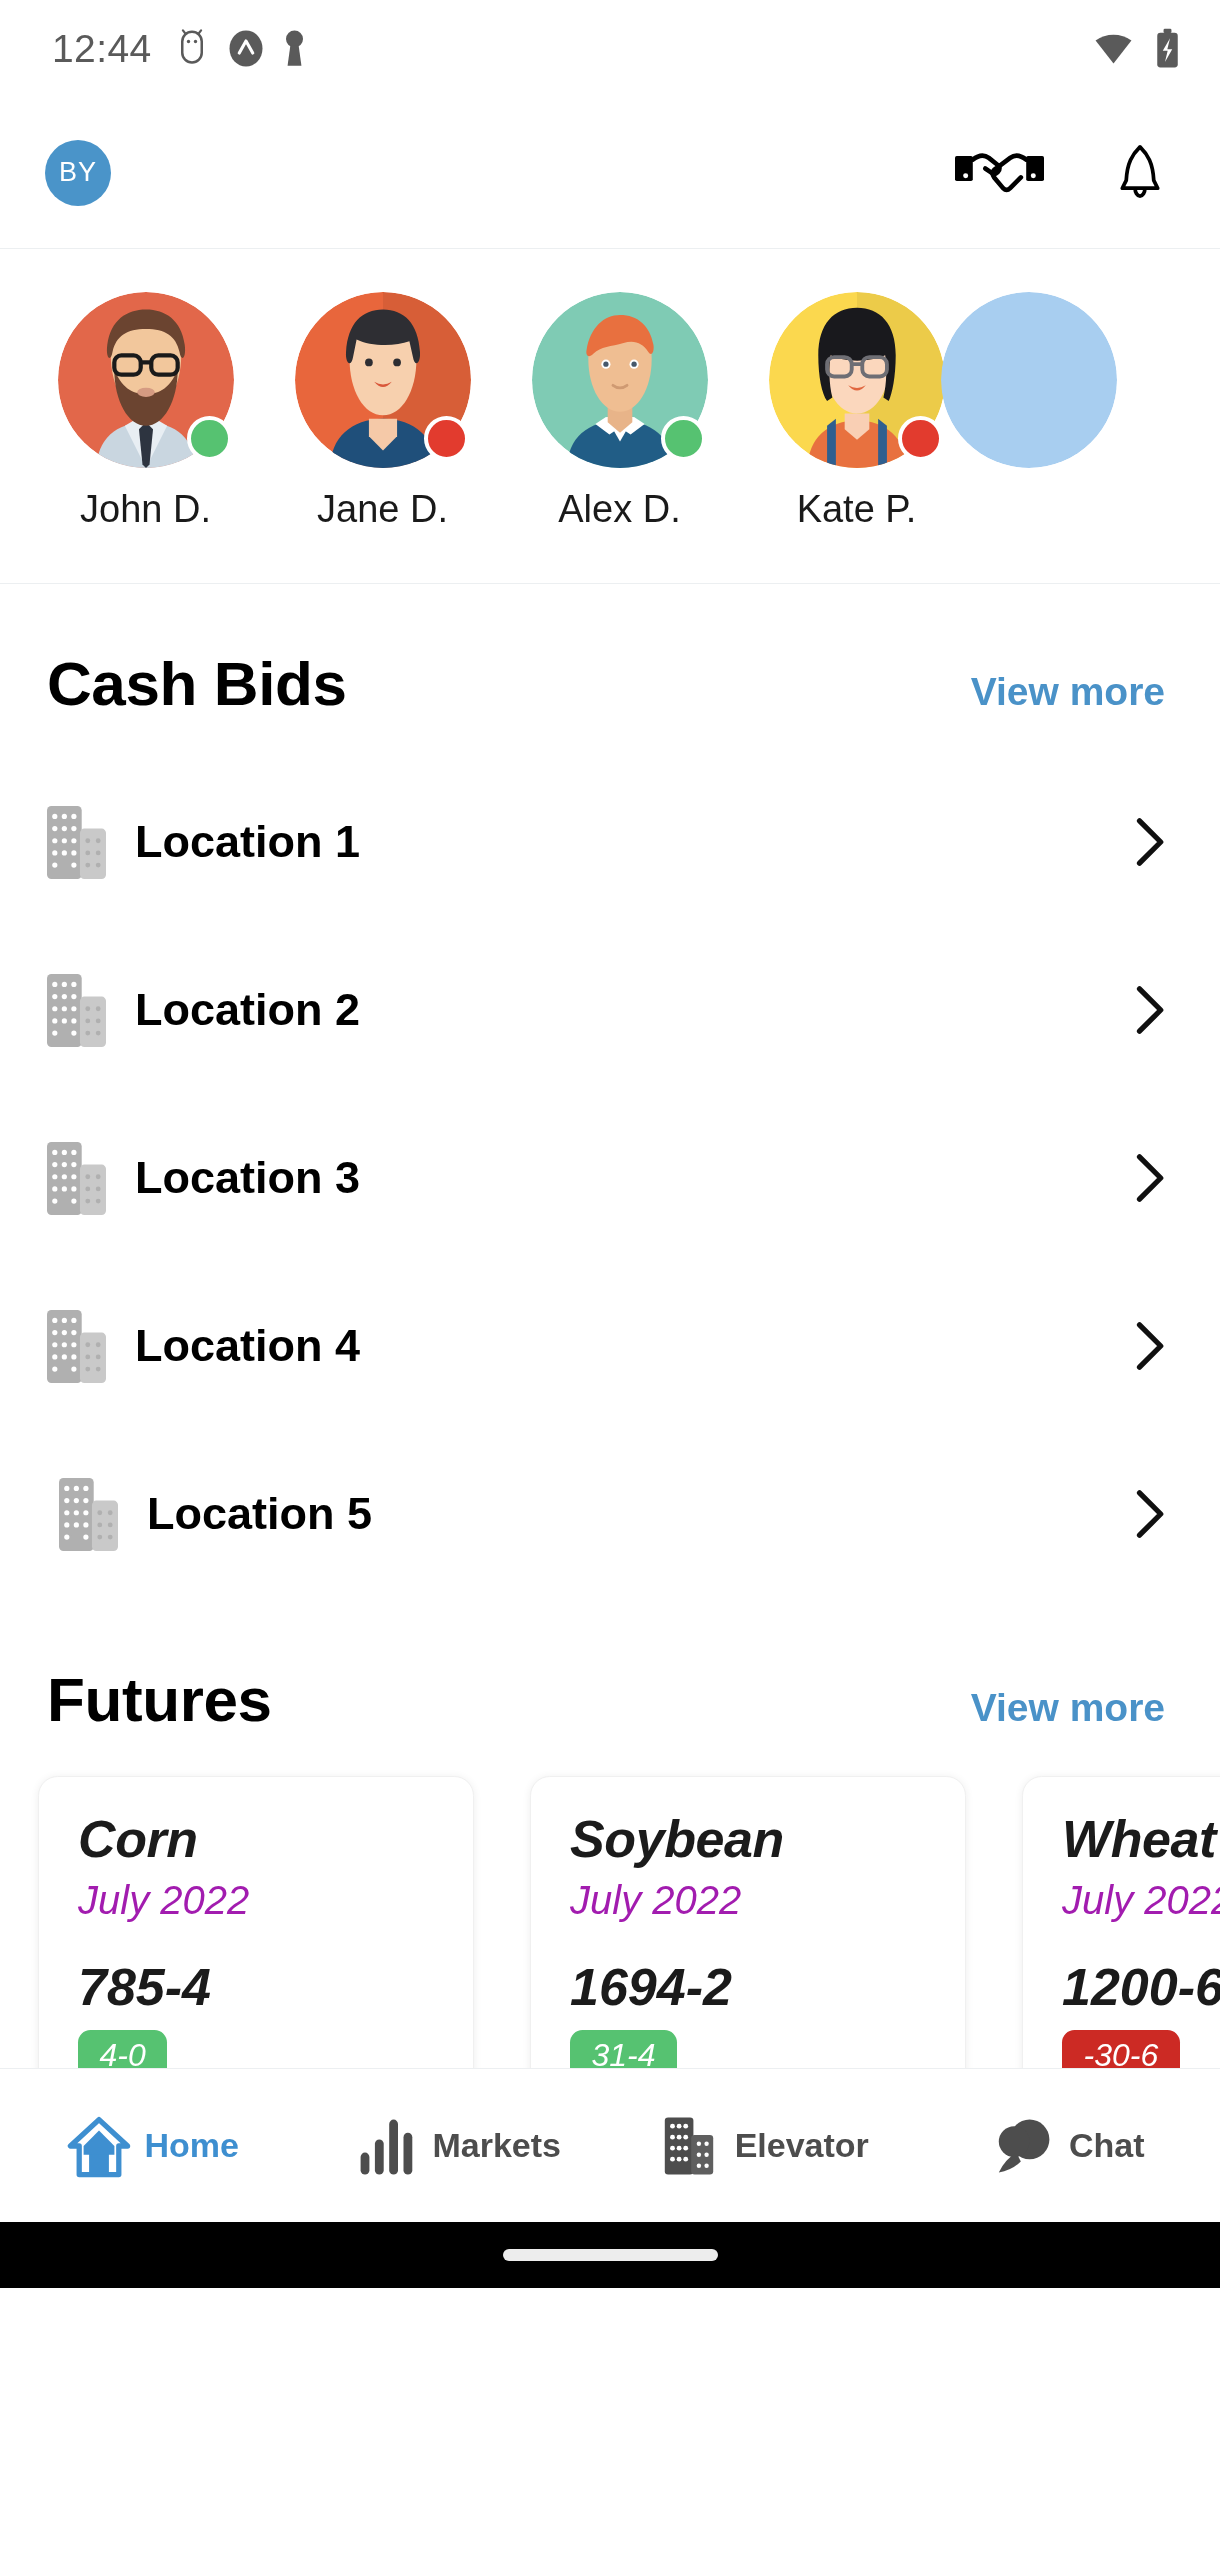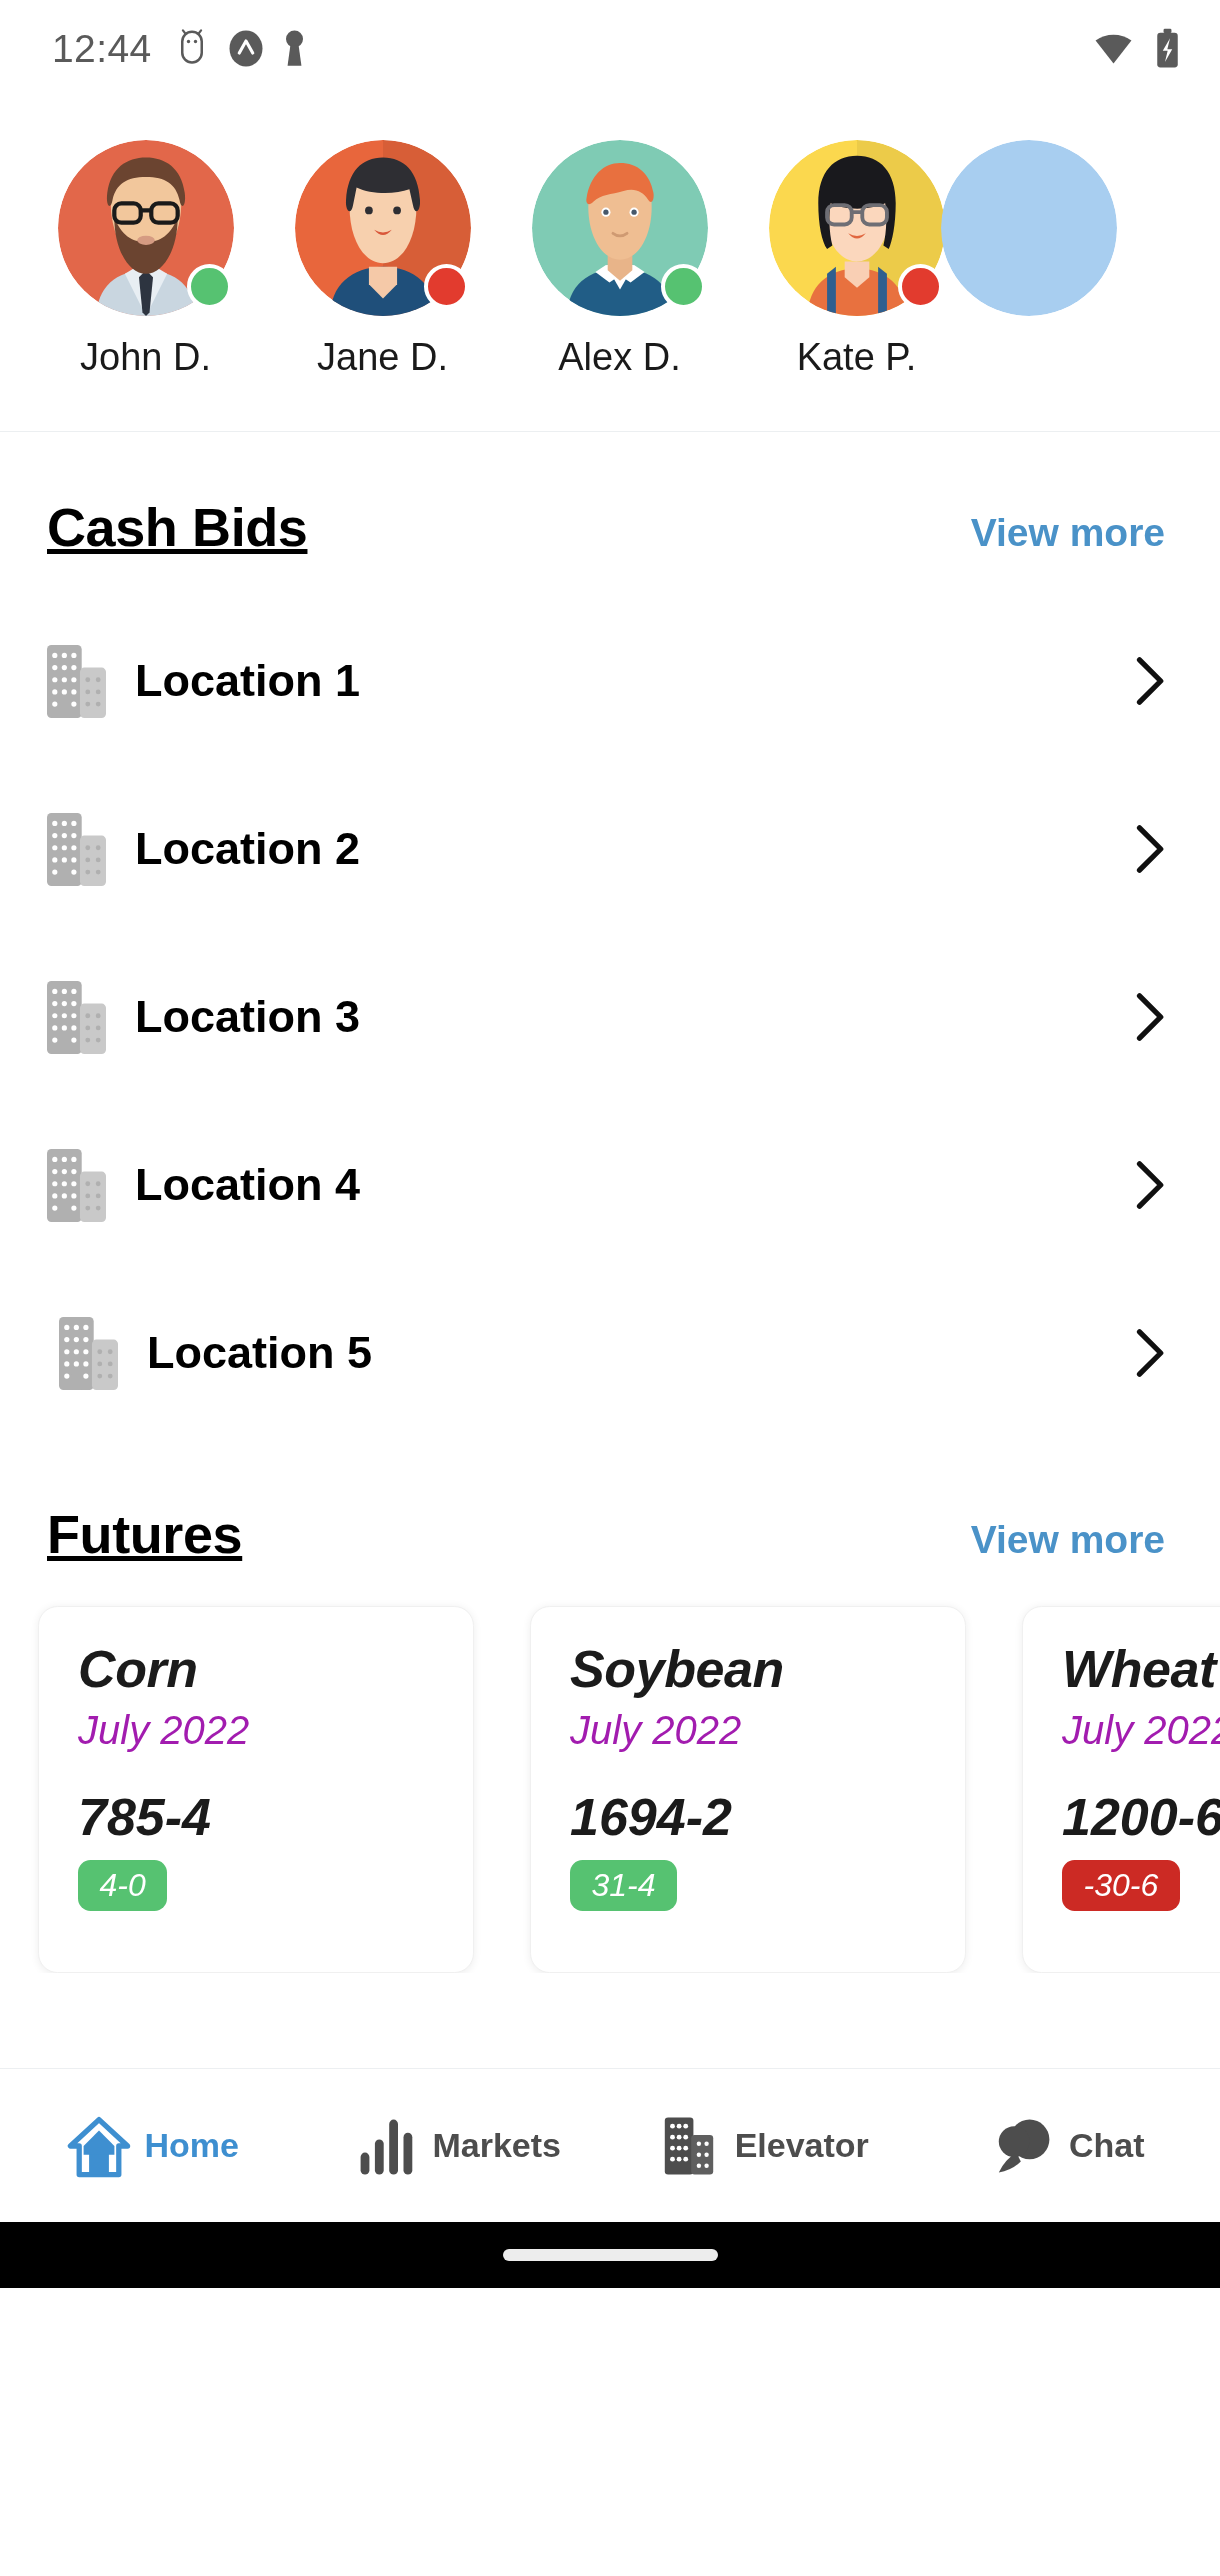--- a/index.html
+++ b/index.html
@@ -162,25 +162,24 @@
     background: #ffffff;
     overflow: hidden;
     position: relative;
   }
   .section-head {
     display: flex;
     align-items: baseline;
     padding: 0 55px 0 47px;
   }
   .section-title {
-    font-size: 54px;
+    font-size: 62px;
     font-weight: bold;
     color: #000000;
     letter-spacing: -0.4px;
-    text-decoration: underline;
   }
   .view-more {
     margin-left: auto;
     font-size: 39px;
     color: #4a92c8;
     font-weight: bold;
   }
 
   
   .bid-list { padding: 0 0 0 0; margin-top: 39px; }
@@ -313,20 +312,39 @@
         <path d="M1.5 4 a18 18 0 0 1 21 0 L12 17.5 z" fill="#5a5a5a"></path>
       </svg>
       <svg class="si" width="27" height="41" viewBox="0 0 16 26">
         <rect x="5.5" y="0.5" width="5" height="2.6" rx="0.8" fill="#5a5a5a"></rect>
         <rect x="1.5" y="3" width="13" height="22" rx="2" fill="#5a5a5a"></rect>
         <path d="M9.6 6.5 L5 14.4 h3.1 L6.4 21.5 L11 13.4 H7.9 z" fill="#ffffff"></path>
       </svg>
     </div>
   </div>
 
+  <div class="appbar">
+    <div class="avatar-badge">
+      <span>BY</span>
+    </div>
+    <div class="appbar-actions">
+      <svg width="89" height="52" viewBox="0 0 50 29">
+        <rect x="0" y="5" width="10" height="14" rx="1" fill="#000"></rect>
+        <rect x="40" y="5" width="10" height="14" rx="1" fill="#000"></rect>
+        <path d="M10 7 q5 -4 9 -1 l5 4 q2 2 0 4 q-2 2 -4 0 l-3 -2" fill="none" stroke="#000" stroke-width="2.6" stroke-linejoin="round" stroke-linecap="round"></path>
+        <path d="M40 7 q-5 -4 -9 -1 l-8 6 q-3 2 -1 5 l5 6 q2 2 4 0 l6 -6" fill="none" stroke="#000" stroke-width="2.6" stroke-linejoin="round" stroke-linecap="round"></path>
+        <circle cx="6" cy="16" r="1.4" fill="#fff"></circle>
+        <circle cx="44" cy="16" r="1.4" fill="#fff"></circle>
+      </svg>
+      <svg width="52" height="59" viewBox="0 0 26 30">
+        <path d="M13 2 C9 6 6.5 10 6 19 L4 23 h18 l-2 -4 c-0.5 -9 -3 -13 -7 -17 z" fill="none" stroke="#000" stroke-width="1.9" stroke-linejoin="round"></path>
+        <path d="M10.5 23 a2.5 4 0 0 0 5 0" fill="none" stroke="#000" stroke-width="1.9"></path>
+      </svg>
+    </div>
+  </div>
 
   <div class="contacts">
 
 
     <div class="contact">
       <div class="contact-av-wrap">
         <svg class="contact-av" viewBox="0 0 100 100">
           <circle cx="50" cy="50" r="50" fill="#e2674a"></circle>
           <path d="M22 100 c0 -16 11 -26 28 -26 s28 10 28 26 z" fill="#c9d6e0"></path>
           <path d="M38 76 l12 24 l12 -24 l-5 -3 h-14 z" fill="#e8eef3"></path>

